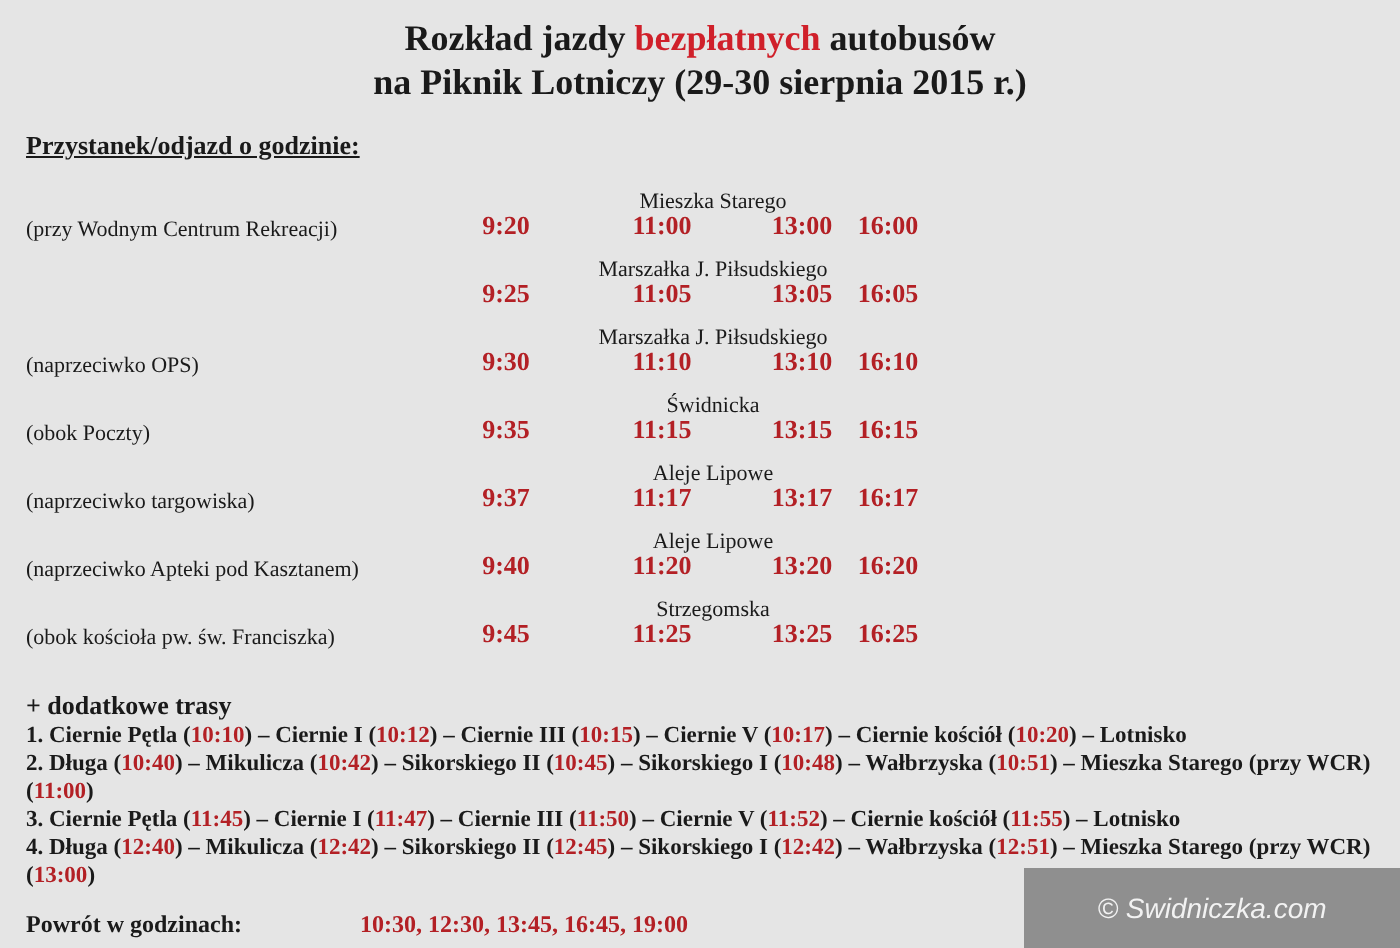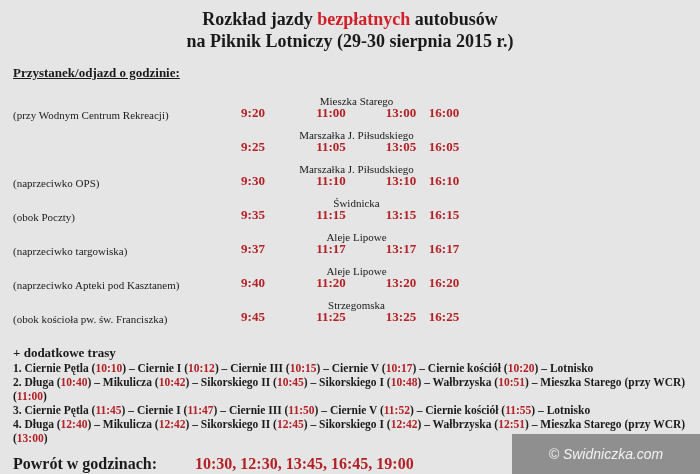--- a/index.html
+++ b/index.html
@@ -40,22 +40,22 @@
     color:var(--red-time,#b32025);
     margin-top:10px;
   }
   .t1{left:226px}.t2{left:304px}.t3{left:374px}.t4{left:417px}
   
   .extra{margin:14px 13px 0 13px;}
   .extra-heading{font-size:13px;font-weight:bold;line-height:16px;}
   .route-line{font-size:11.5px;font-weight:bold;line-height:14px;white-space:nowrap;}
   .route-line .red{color:var(--red-time,#b32025);}
   
-  .footer{margin:10px 0 0 13px;display:flex;font-size:16px;font-weight:bold;}
-  .footer-times{margin-left:38px;color:var(--red-time,#b32025);font-family:Liberation Serif, serif;}
+  .footer{margin:10px 0 0 13px;display:flex;font-size:12px;font-weight:bold;}
+  .footer-times{margin-left:59px;color:var(--red-time,#b32025);font-family:Liberation Serif, serif;}
   
   .watermark{
     position:absolute;right:0;bottom:0;
     width:188px;height:40px;
     background:var(--wm-bg,#8f8f8f);
     display:flex;align-items:center;justify-content:center;
     color:#f2f2f2;
     font-family:"Liberation Sans","DejaVu Sans",sans-serif;
     font-style:italic;
     font-size:14px;

